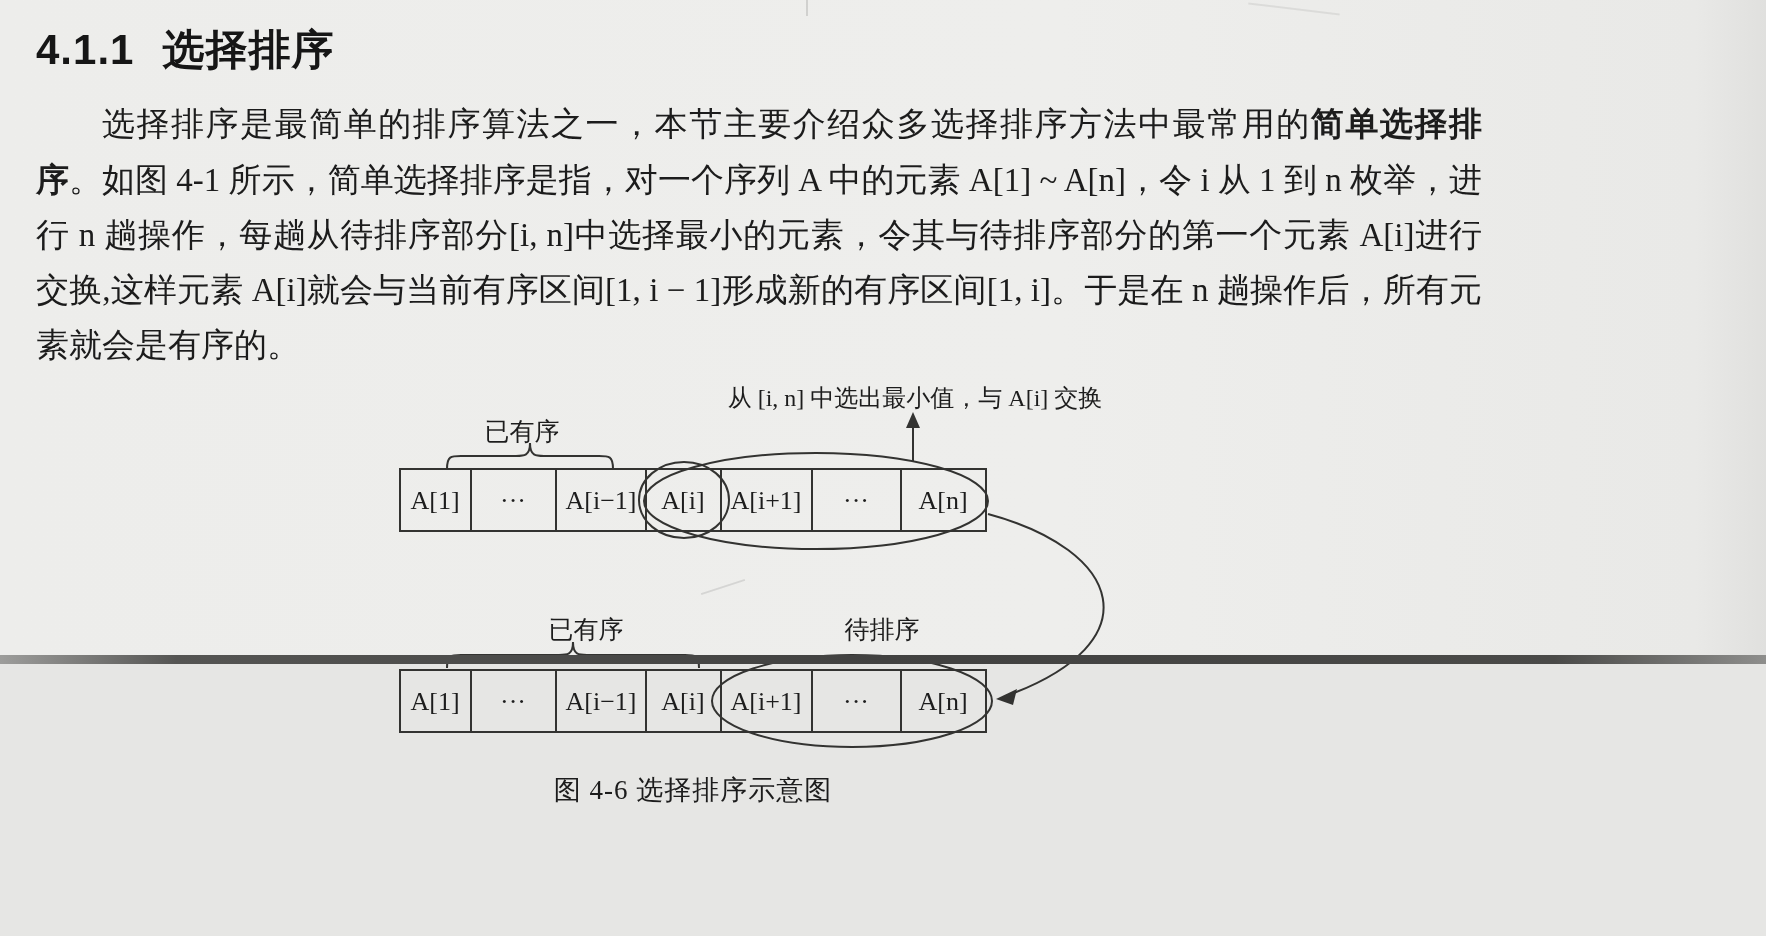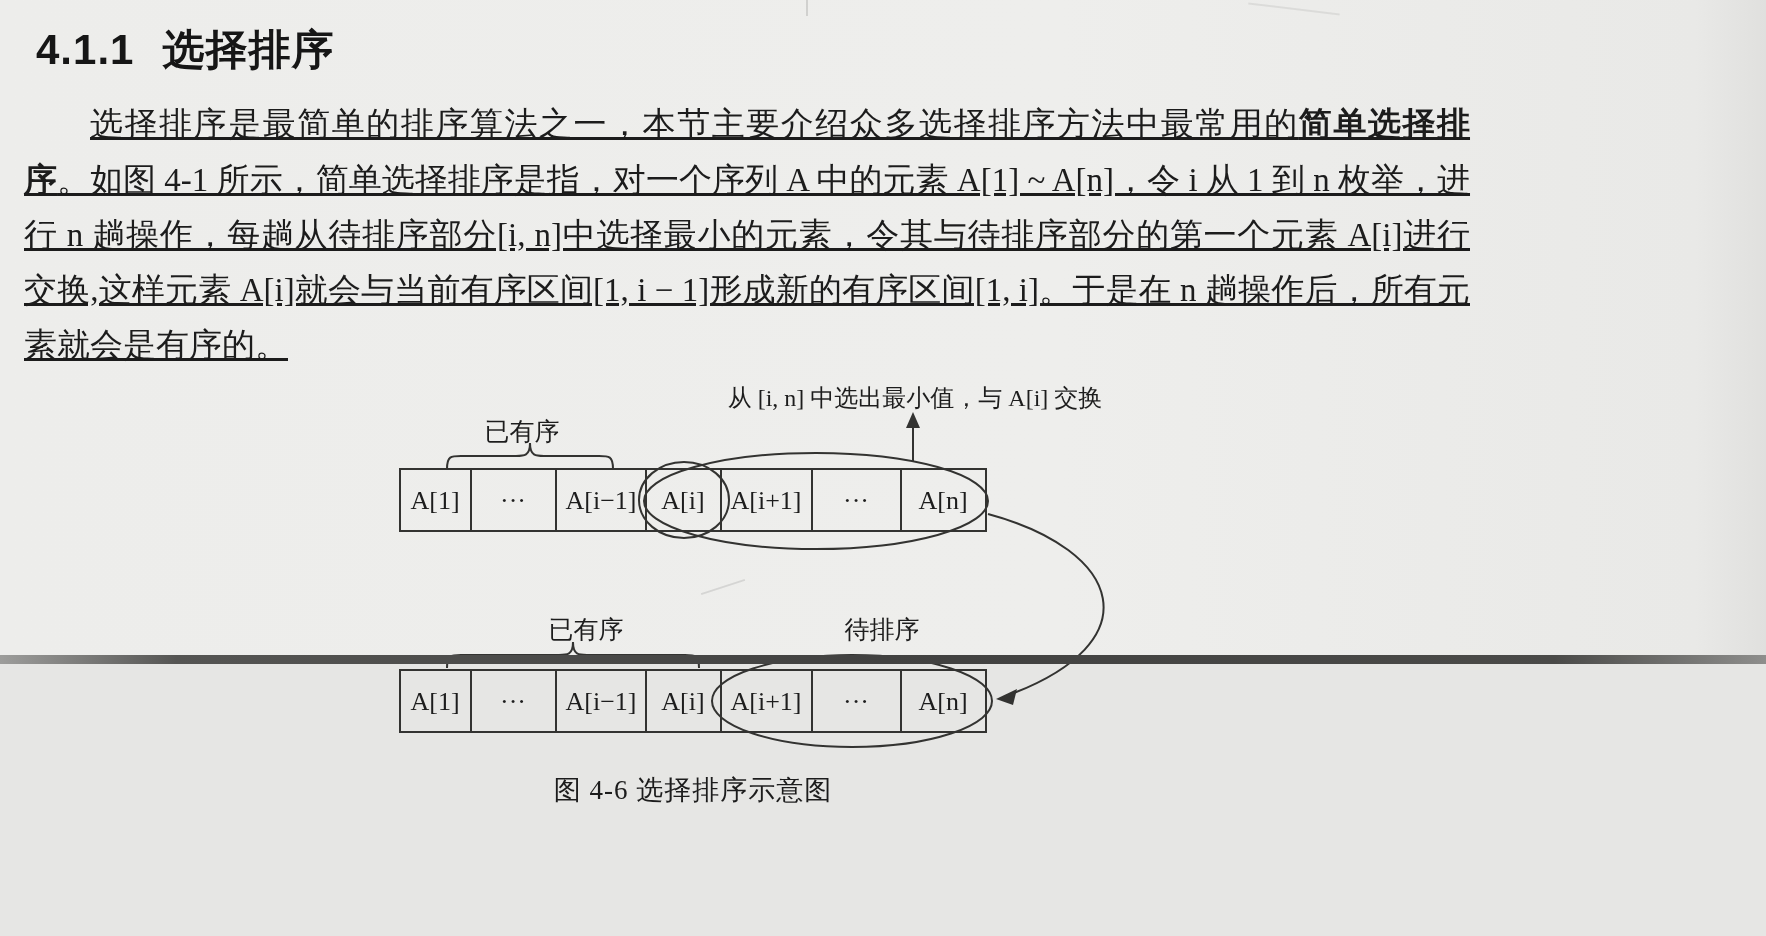--- a/index.html
+++ b/index.html
@@ -13,24 +13,23 @@
     background:linear-gradient(90deg,#ededeb 0%,#eeeeec 60%,#e9e9e7 96%,#e0e0de 100%);
     color:#1a1a1a;
   }
   .heading{
     position:absolute;left:36px;top:22px;margin:0;
     font-family:"Liberation Sans","DejaVu Sans",sans-serif;
     font-size:42px;font-weight:700;letter-spacing:1px;color:#161616;
   }
   .heading .num{margin-right:28px;}
   .body-text{
-    position:absolute;left:24px;top:96px;width:1446px;margin:0;
+    position:absolute;left:36px;top:96px;width:1446px;margin:0;
     font-size:33px;line-height:55px;text-indent:66px;text-align:justify;
     color:#1c1c1c;
-    text-decoration:underline;
   }
   .body-text b{font-family:"Liberation Sans","DejaVu Sans",sans-serif;font-weight:700;}
   .figure{position:absolute;left:0;top:0;}
   .figure svg{position:absolute;left:340px;top:380px;width:1240px;height:390px;}
   .caption{
     position:absolute;left:340px;top:772px;width:706px;
     text-align:center;font-size:27px;color:#1c1c1c;letter-spacing:1px;
   }
   .ln{stroke:#333331;stroke-width:2;fill:none;}
   .fill{fill:#333331;stroke:none;}

